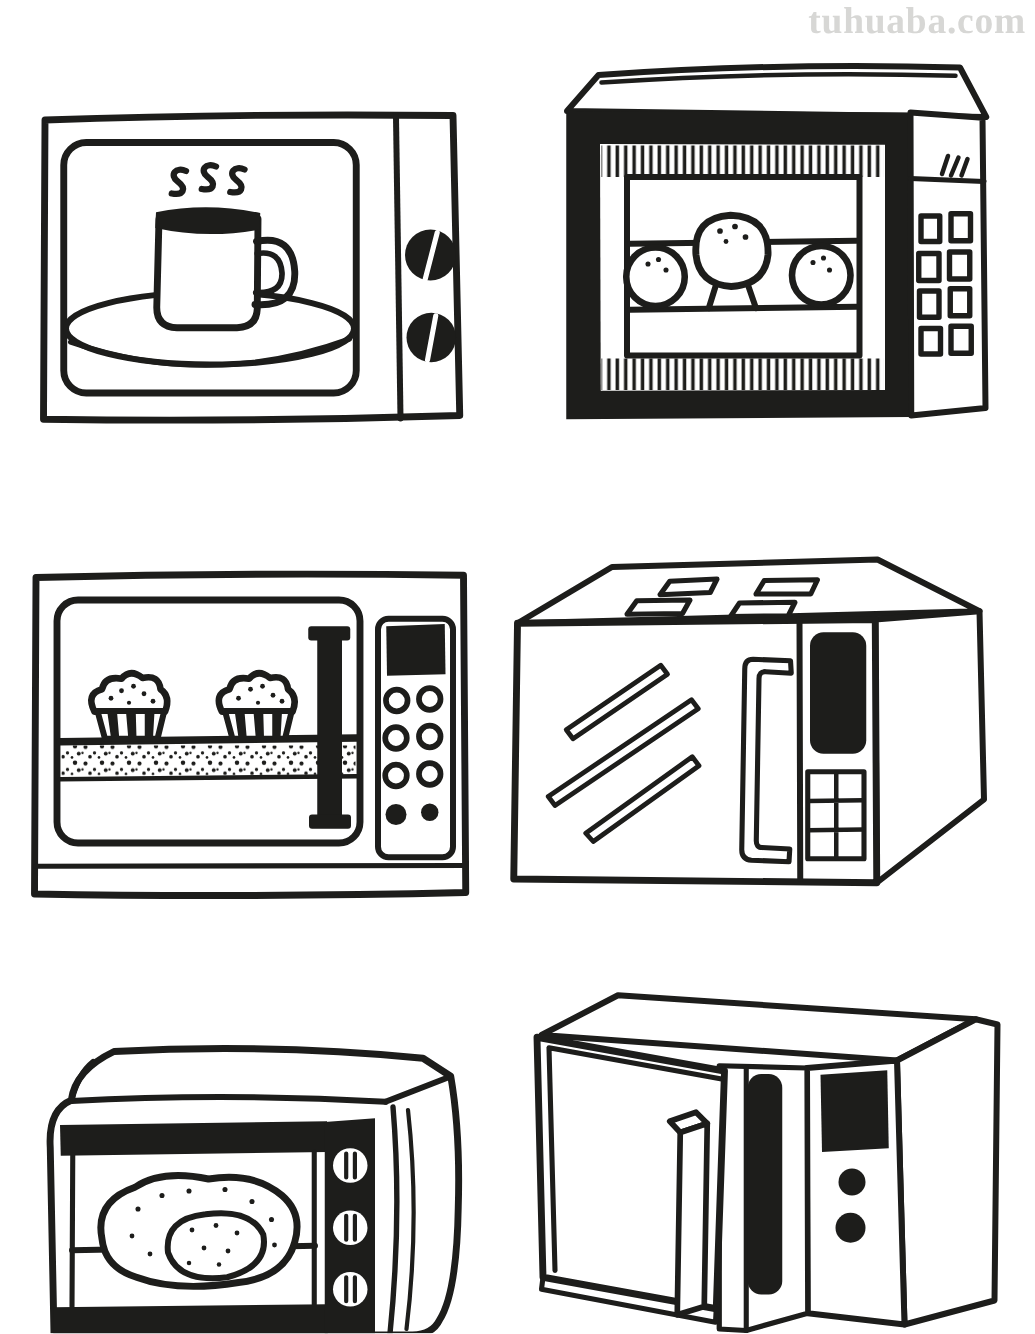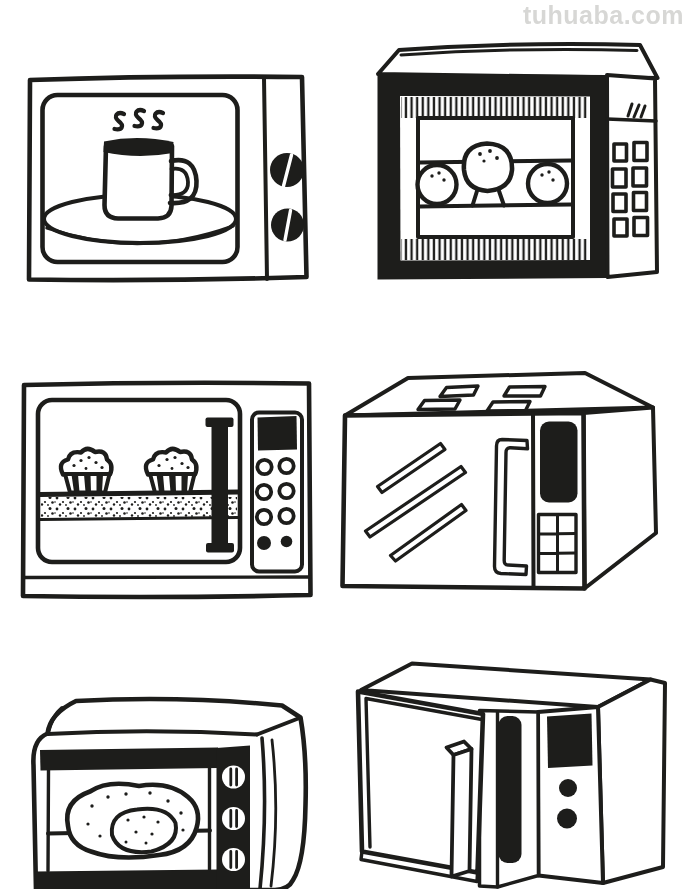--- a/index.html
+++ b/index.html
@@ -1,18 +1,18 @@
 <!DOCTYPE html>
 <html style="--ink: #1d1d1b; --paper: #ffffff; --watermark: #d7d7d5;"><head>
 <meta charset="utf-8">
 <style>
   :root { --ink:#1d1d1b; --paper:#ffffff; --watermark:#d7d7d5; }
   html,body{margin:0;padding:0;background:#ffffff;}
   #canvas{position:relative;width:690px;height:889px;background:var(--paper);
-          overflow:hidden;color:var(--ink);font-family:Liberation Sans, sans-serif;}
+          overflow:hidden;color:var(--ink);font-family:Liberation Serif, serif;}
   .cell{position:absolute;}
   .outline{fill:var(--paper);stroke:var(--ink);}
   .stroke{fill:none;stroke:var(--ink);}
   .ink{fill:var(--ink);stroke:none;}
   svg *{stroke-linecap:round;stroke-linejoin:round;}
   .watermark{position:absolute;top:1px;right:6px;font-size:25px;font-weight:700;
              letter-spacing:.5px;color:var(--watermark);user-select:none;}
 </style>
 </head>
 <body>

